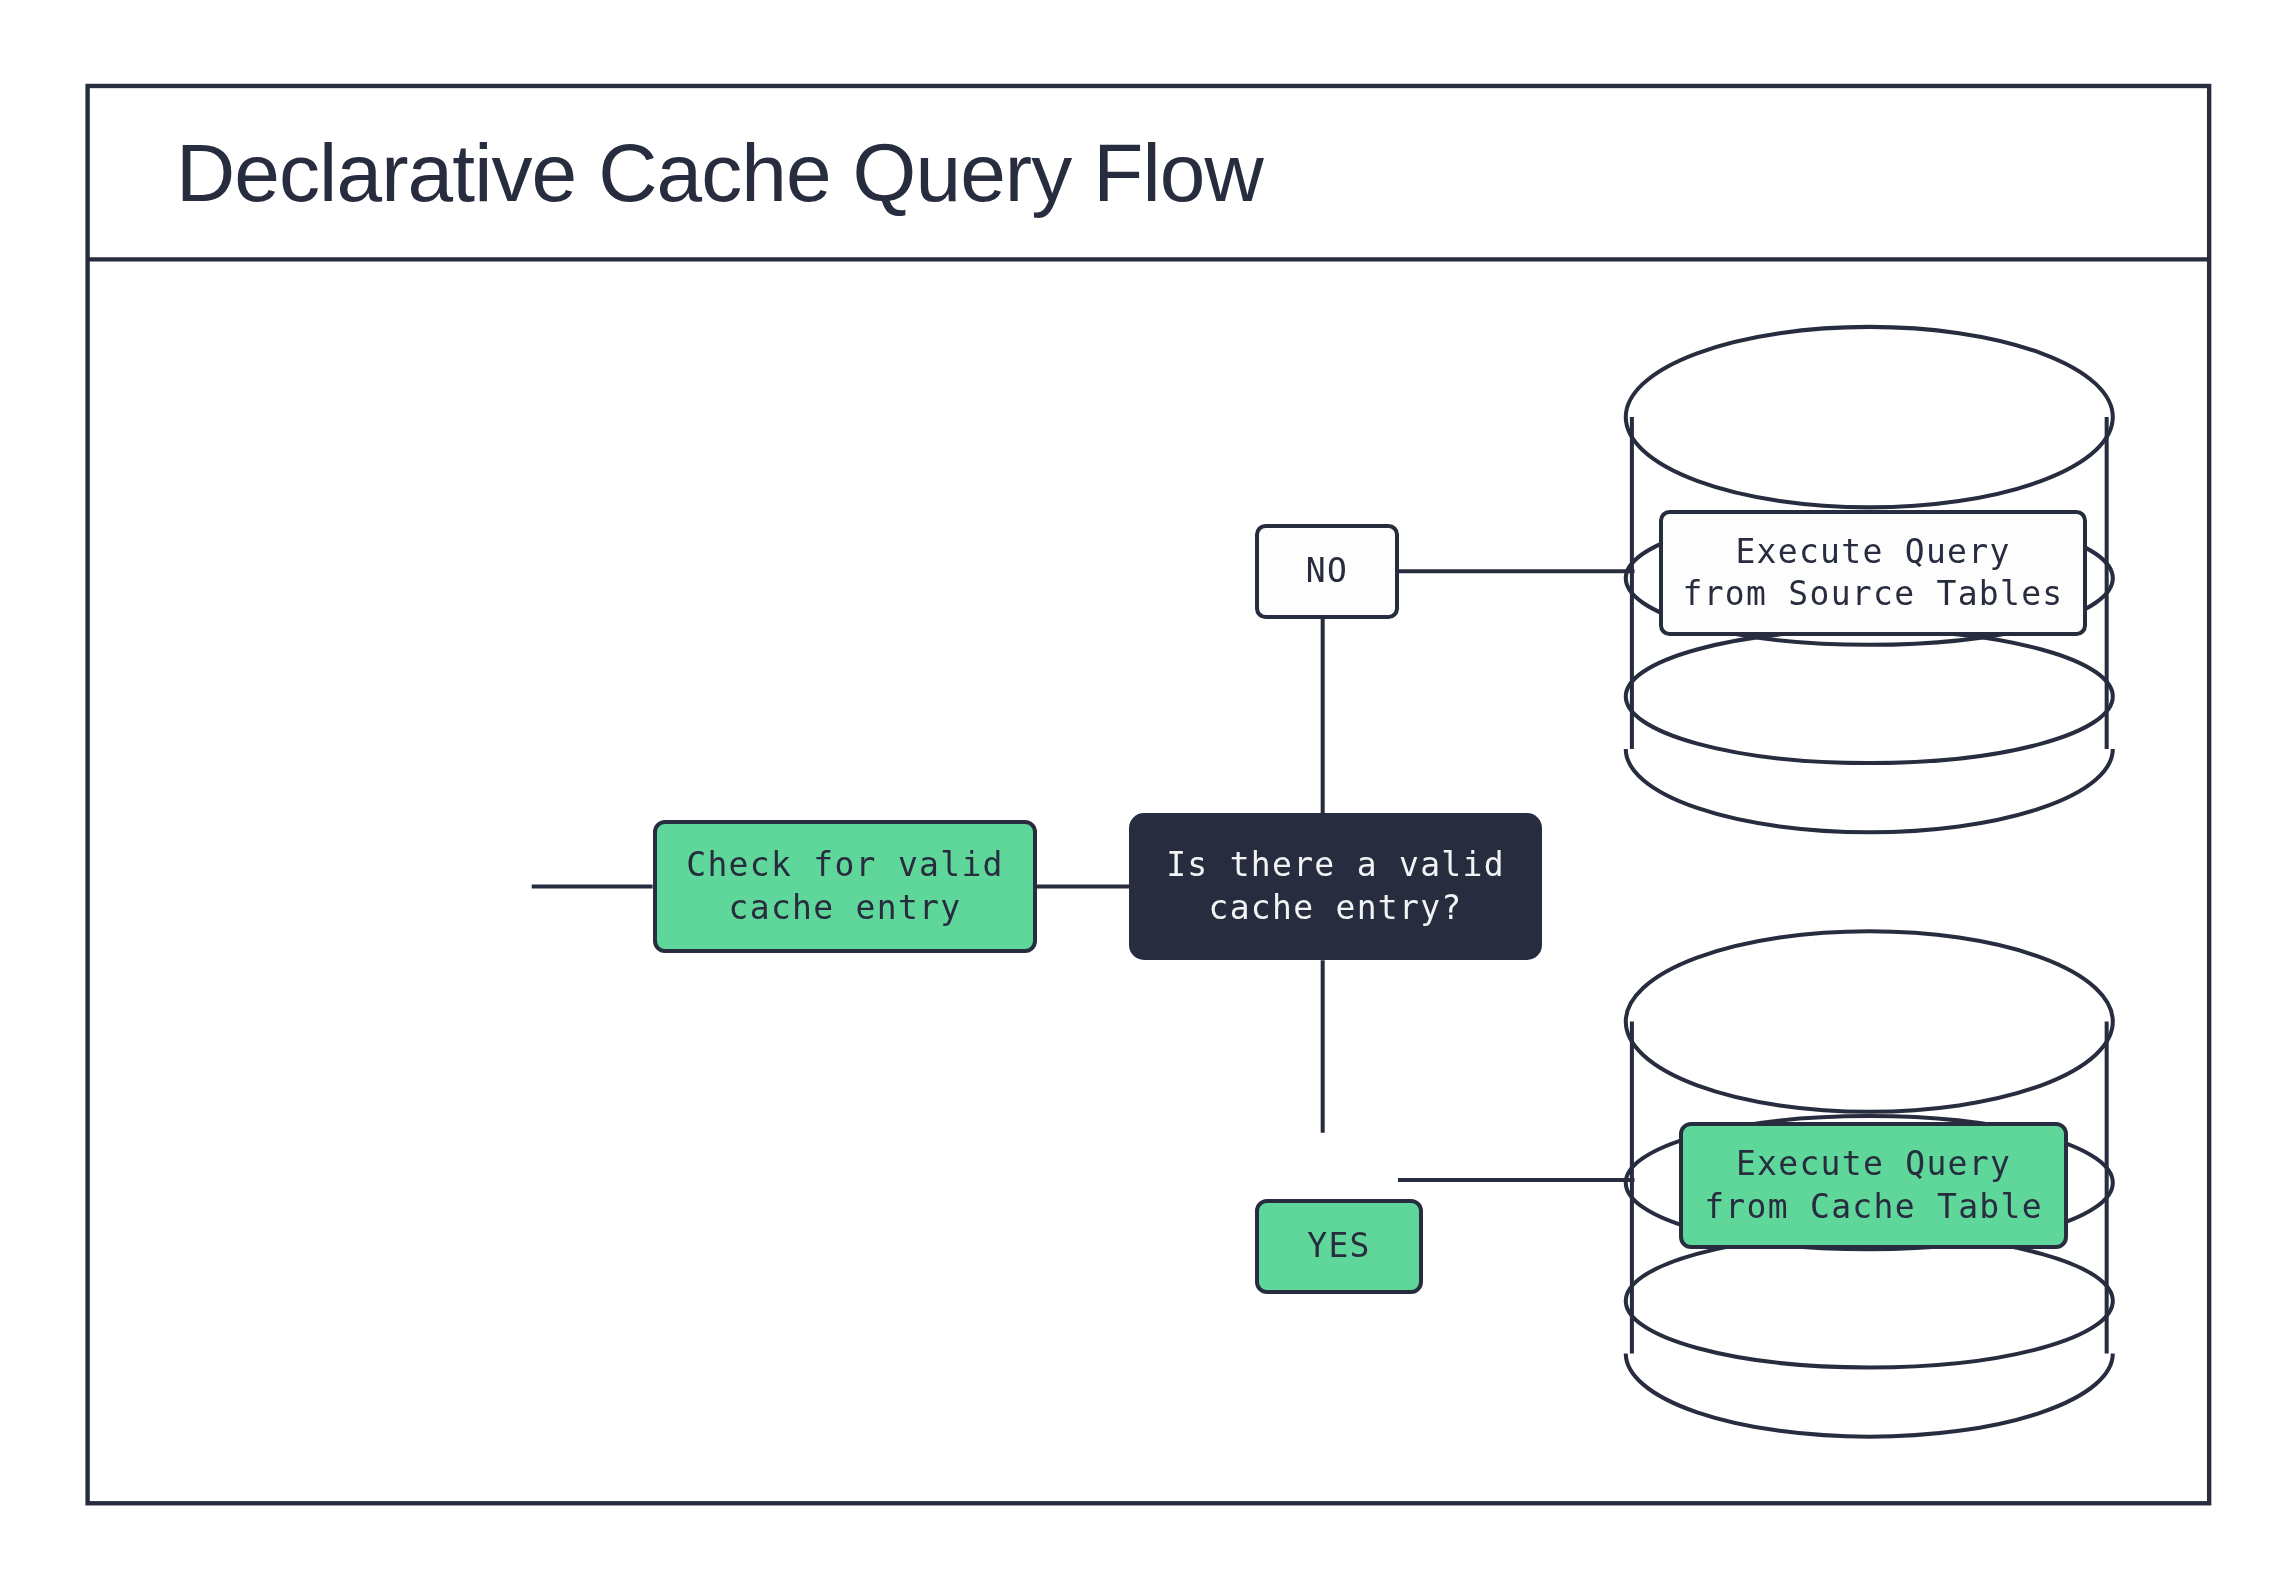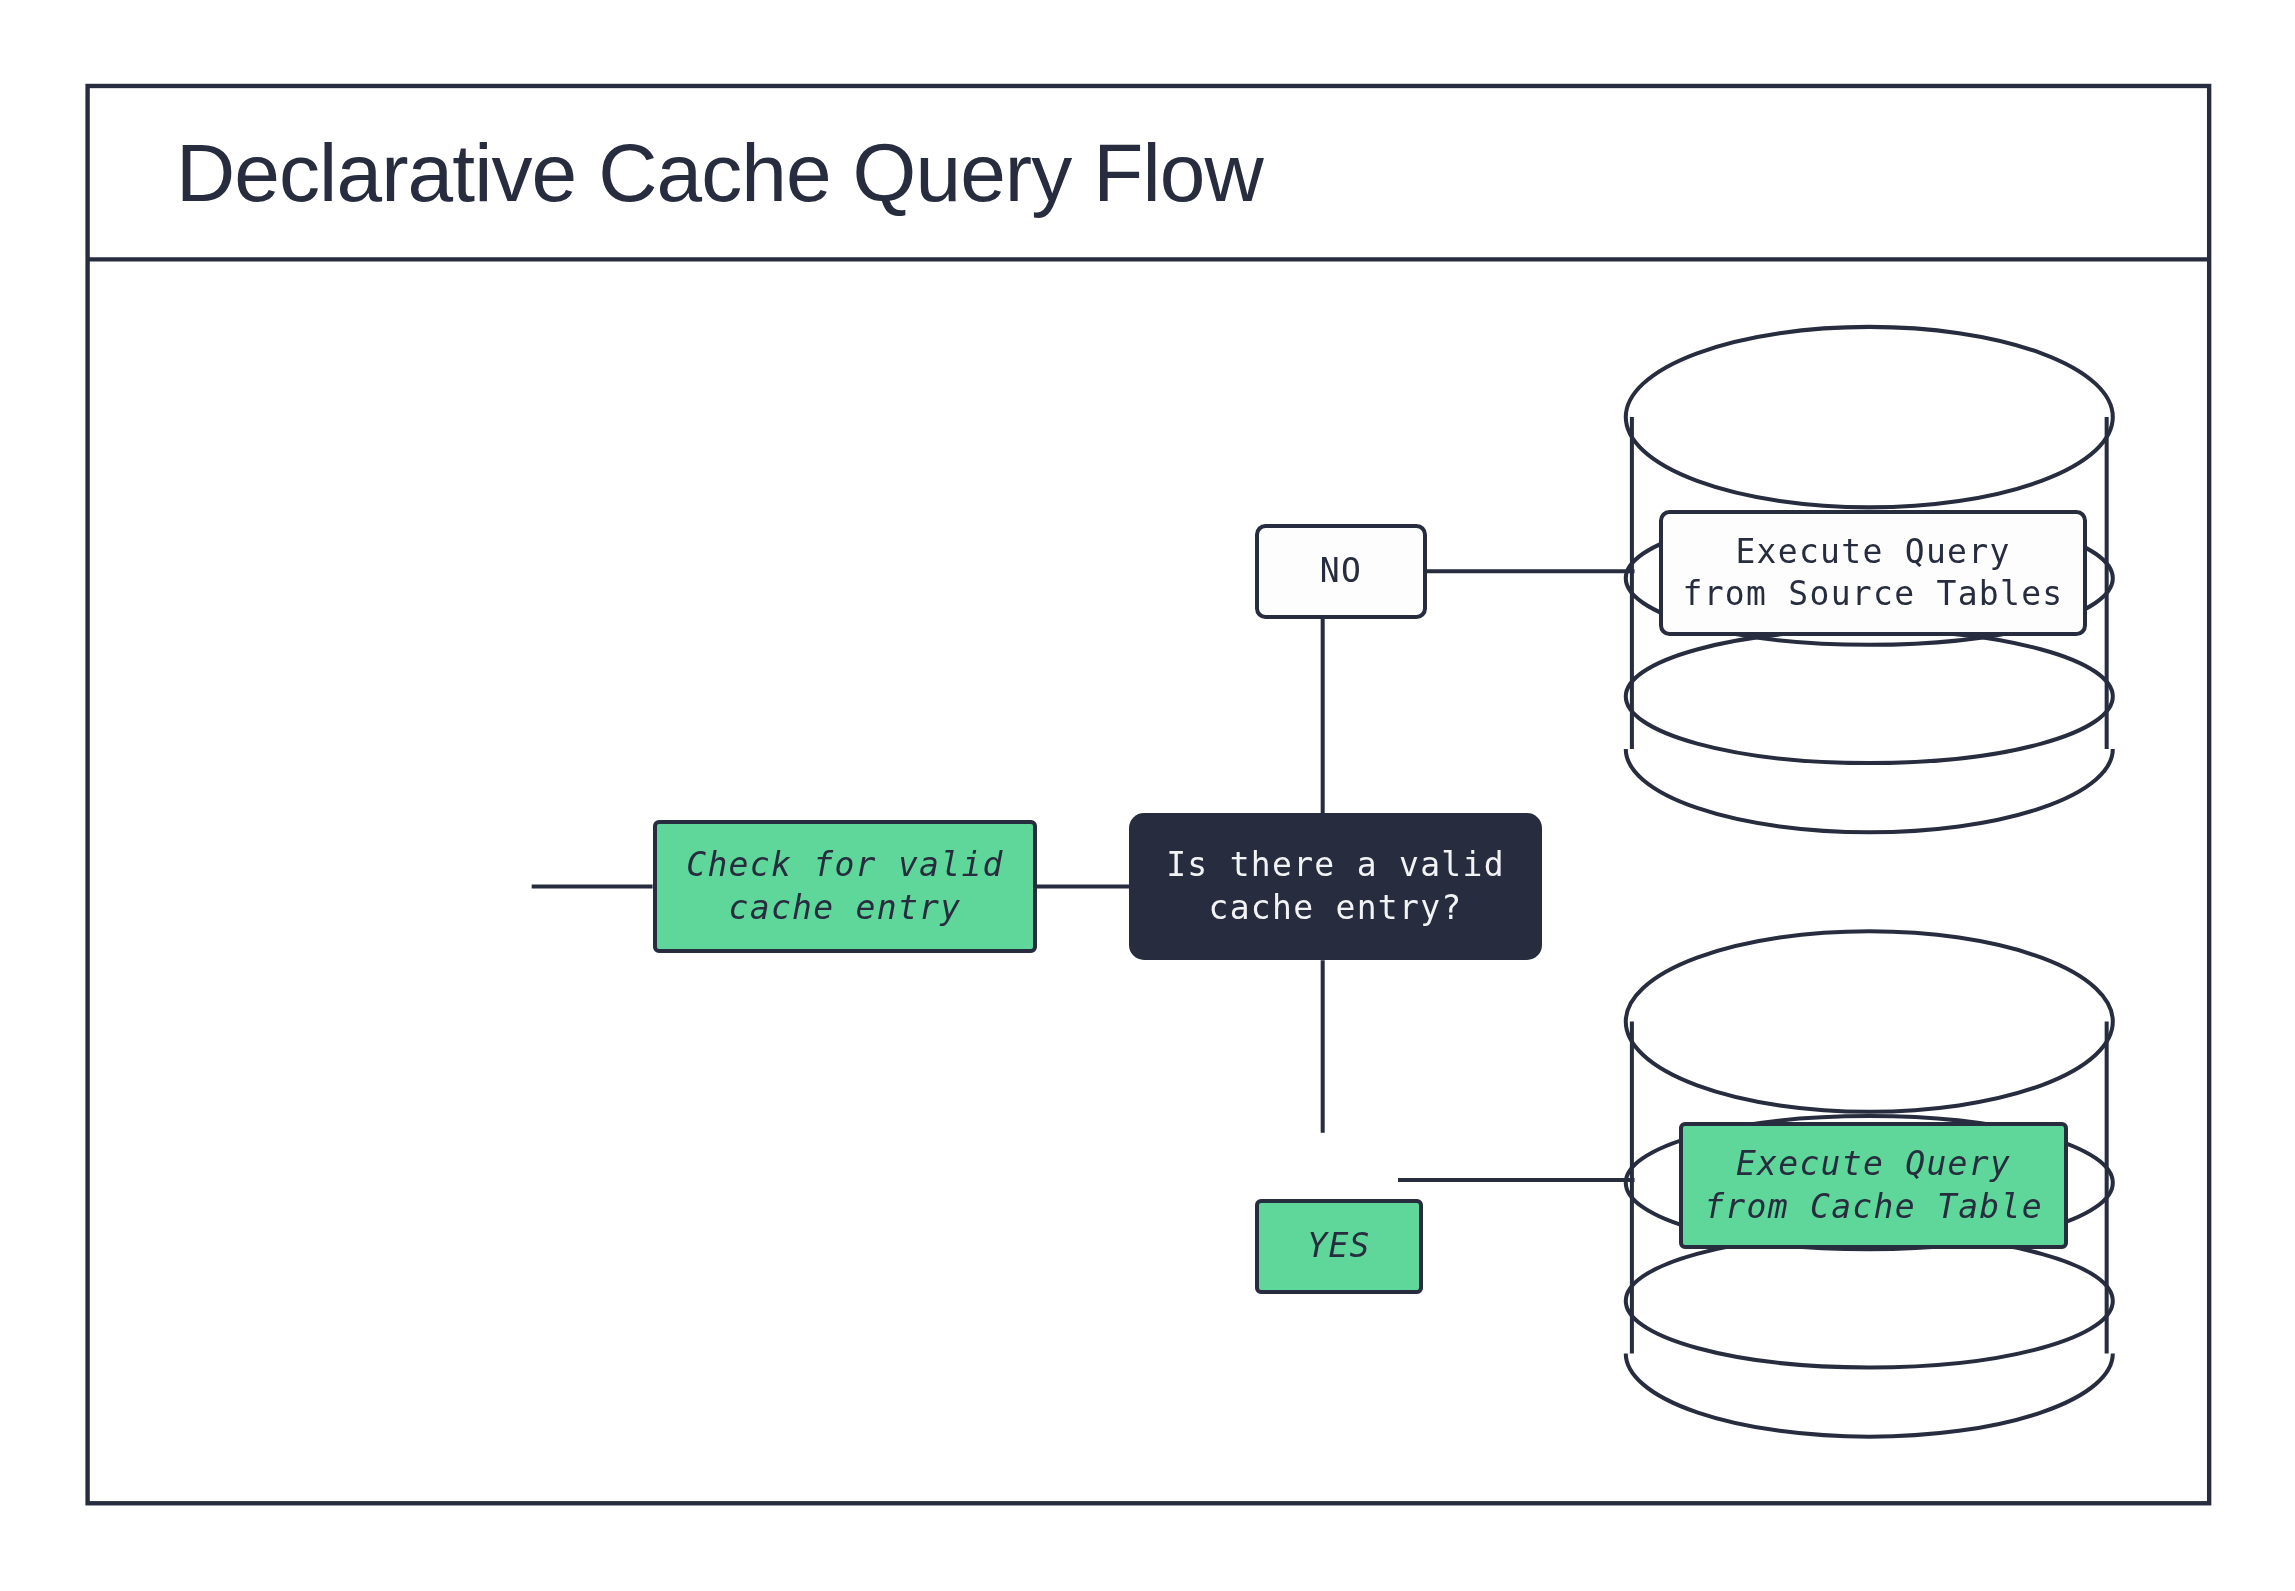--- a/index.html
+++ b/index.html
@@ -15,27 +15,27 @@
   .page-title{
     position:absolute; left:176px; top:86px; height:173px; display:flex; align-items:center;
     font-family:"Liberation Sans","DejaVu Sans",sans-serif; font-weight:400;
     font-size:82px; color:var(--dark); letter-spacing:-0.9px; white-space:nowrap;
   }
   .node{
     position:absolute; box-sizing:border-box; display:flex; align-items:center; justify-content:center;
     text-align:center; font-size:33px; line-height:1.28; letter-spacing:1.3px; white-space:pre-line;
   }
   .node-dark{background:var(--dark); color:var(--light-text); border-radius:13px;}
-  .node-green{background:var(--green); color:var(--dark); border:4.4px solid var(--stroke); border-radius:6px;font-style:italic;}
+  .node-green{background:var(--green); color:var(--dark); border:4.4px solid var(--stroke); border-radius:12px;}
   .node-white{background:var(--node-white); color:var(--dark); border:4.4px solid var(--stroke); border-radius:10.5px;}
 
   .node-query    {left:180px;  top:838px;  width:352px; height:98px;}
   .node-check    {left:653px;  top:820px;  width:384px; height:133px;}
   .node-decision {left:1129px; top:813px;  width:413px; height:147px; border-radius:15px;}
-  .node-no       {left:1255px; top:524px;  width:172px; height:95px;}
+  .node-no       {left:1255px; top:524px;  width:144px; height:95px;}
   .node-yes      {left:1255px; top:1199px; width:168px; height:95px;}
   .node-source-label{left:1659px; top:510px;  width:428px; height:126px;}
   .node-cache-label {left:1679px; top:1122px; width:389px; height:127px;}
 
   svg .ln{stroke:var(--stroke); stroke-width:4.6; fill:none;}
   svg .frame{stroke:var(--stroke); stroke-width:5; fill:none;}
 </style>
 </head>
 <body>
 

